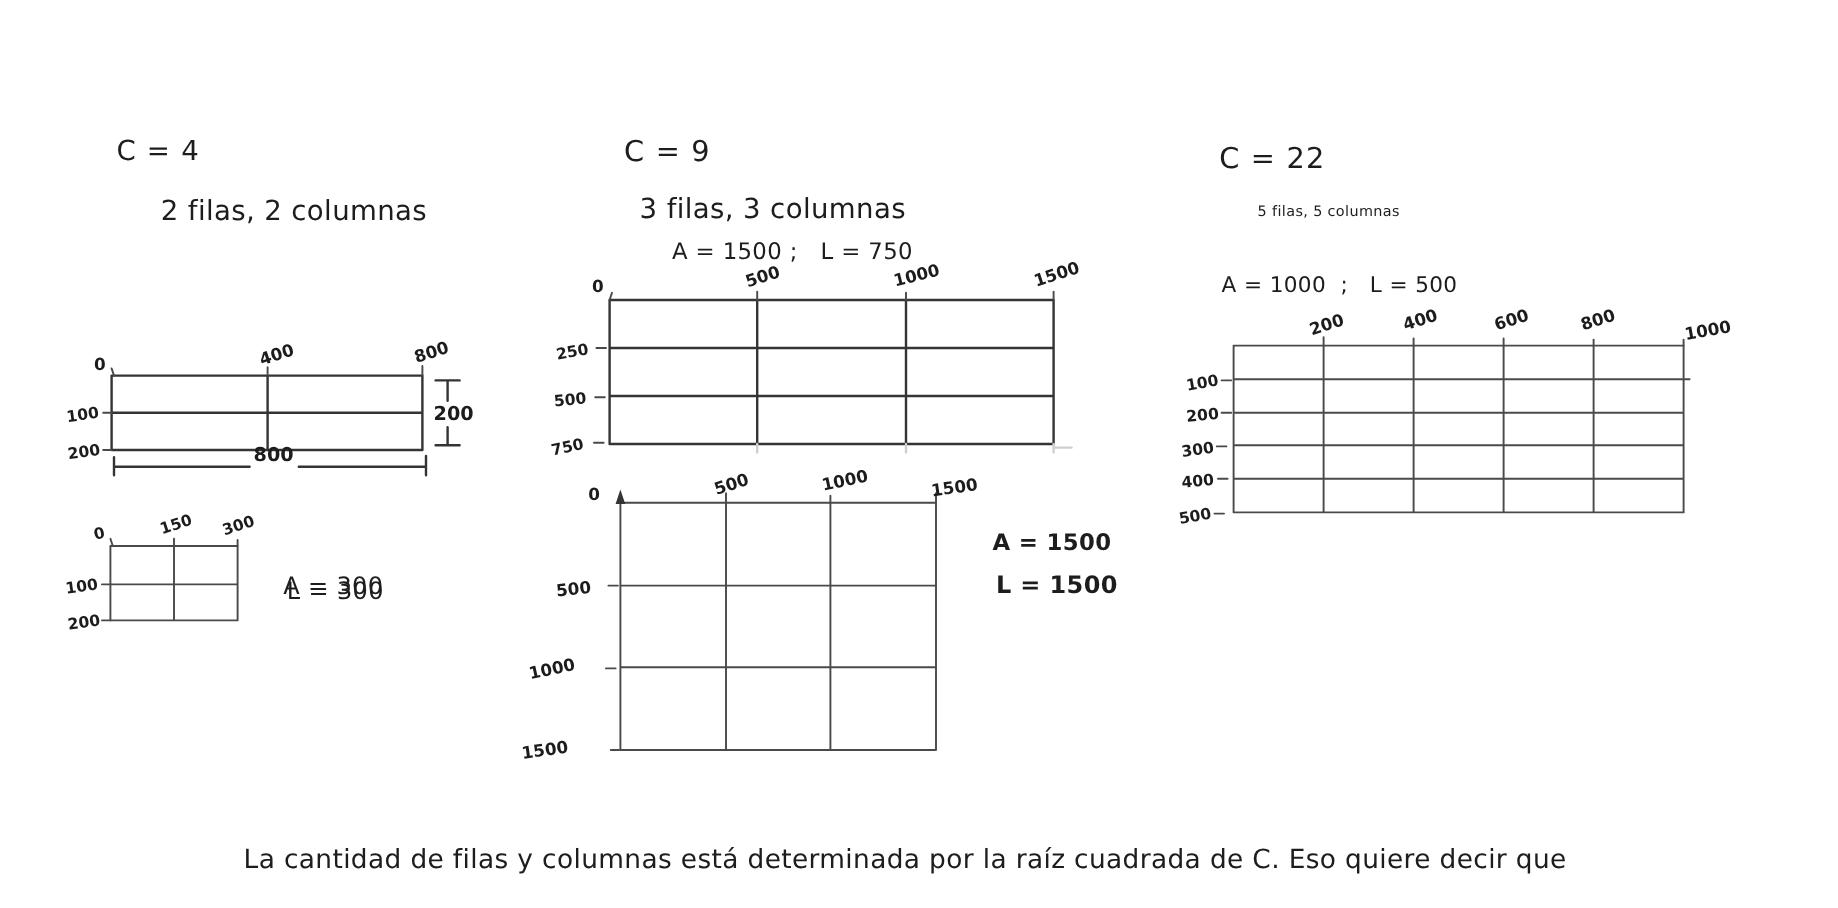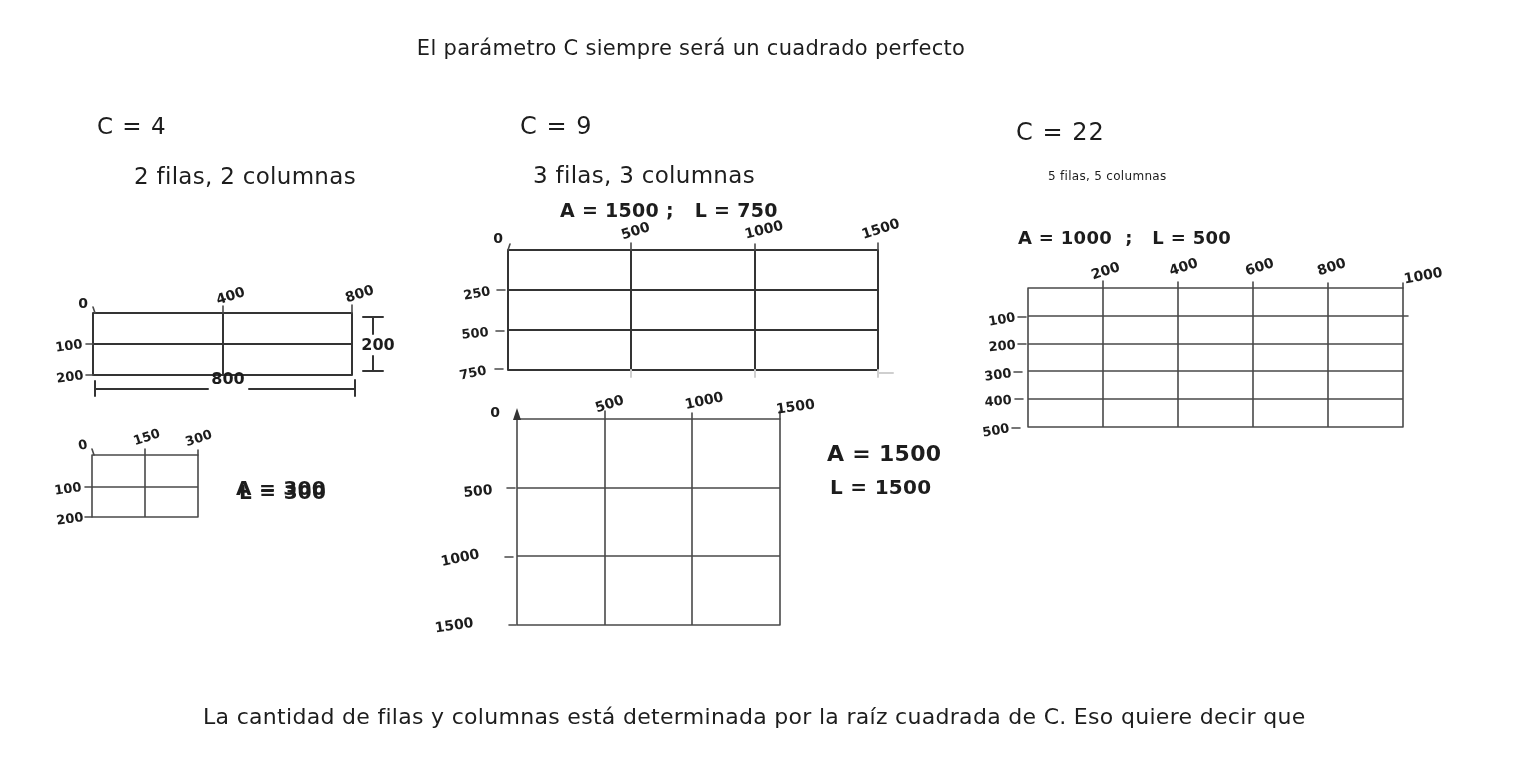--- a/index.html
+++ b/index.html
@@ -4,38 +4,37 @@
 <style>
   html,body{margin:0;padding:0;background:#ffffff;}
   .board{
     position:relative;width:1532px;height:757px;background:#ffffff;overflow:hidden;
     font-family:"DejaVu Sans", sans-serif;color:#1d1d1d;
   }
   .hw{position:absolute;white-space:pre;color:#1d1d1d;letter-spacing:.3px;}
   .title{left:340px;top:36px;width:702px;text-align:center;font-size:21px;font-weight:500;}
   .c-label{font-size:23px;font-weight:500;letter-spacing:1px;}
   .sub-label{font-size:23px;font-weight:500;}
-  .formula{font-size:20px;font-weight:700;text-align:center;}
-  .side-a{font-size:22px;font-weight:700;}
+  .formula{font-size:20px;font-weight:400;text-align:center;}
+  .side-a{font-size:19px;font-weight:700;}
   .footer{left:203px;top:644px;width:1100px;font-size:22px;font-weight:500;line-height:29px;}
   svg{position:absolute;left:0;top:0;}
   svg text{font-family:"DejaVu Sans", sans-serif;fill:#1c1c1c;font-weight:700;}
   .tick{font-size:14px;}
   .tick-sm{font-size:13px;}
   .dim{font-size:16px;}
   .ink{stroke:#343434;stroke-width:2;fill:none;stroke-linecap:round;}
   .ink-thin{stroke:#4a4a4a;stroke-width:1.6;fill:none;stroke-linecap:round;}
   .faint{stroke:#cfcfcf;stroke-width:2;fill:none;stroke-linecap:round;}
 </style>
 </head>
 <body>
 
 <div class="board">
 
-  <div class="hw title">El parámetro C siempre será un cuadrado perfecto</div>
 
   <div class="hw c-label" style="left:97px;top:113px;text-align:right;">C = 4</div>
   <div class="hw sub-label" style="left:134px;top:163px;">2 filas, 2 columnas</div>
   <div class="hw formula" style="left:236px;top:476px;">A = 300</div>
   <div class="hw formula" style="left:239px;top:480px;">L = 300</div>
 
   <div class="hw c-label" style="left:520px;top:112px;font-size:24px;">C = 9</div>
   <div class="hw sub-label" style="left:533px;top:162px;text-align:right;">3 filas, 3 columnas</div>
   <div class="hw formula" style="left:560px;top:199px;font-size:19px;">A = 1500 ;   L = 750</div>
   <div class="hw side-a" style="left:827px;top:441px;">A = 1500</div>

